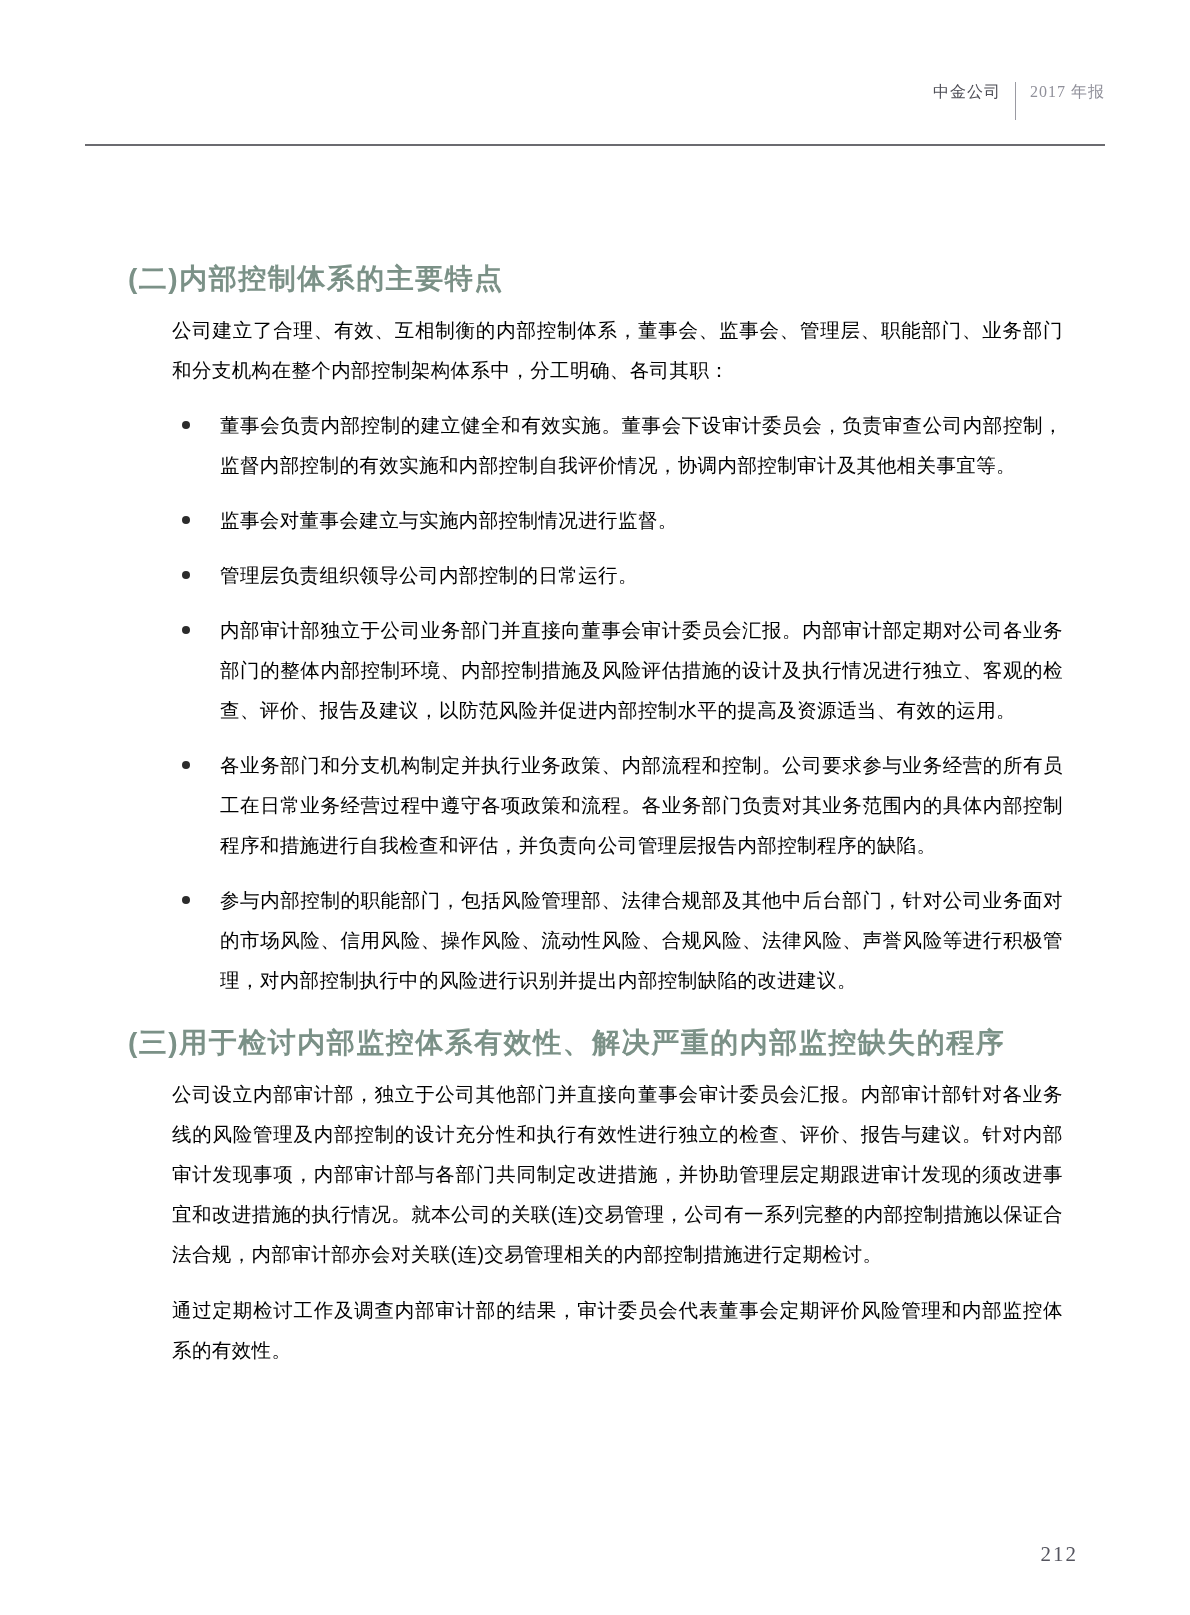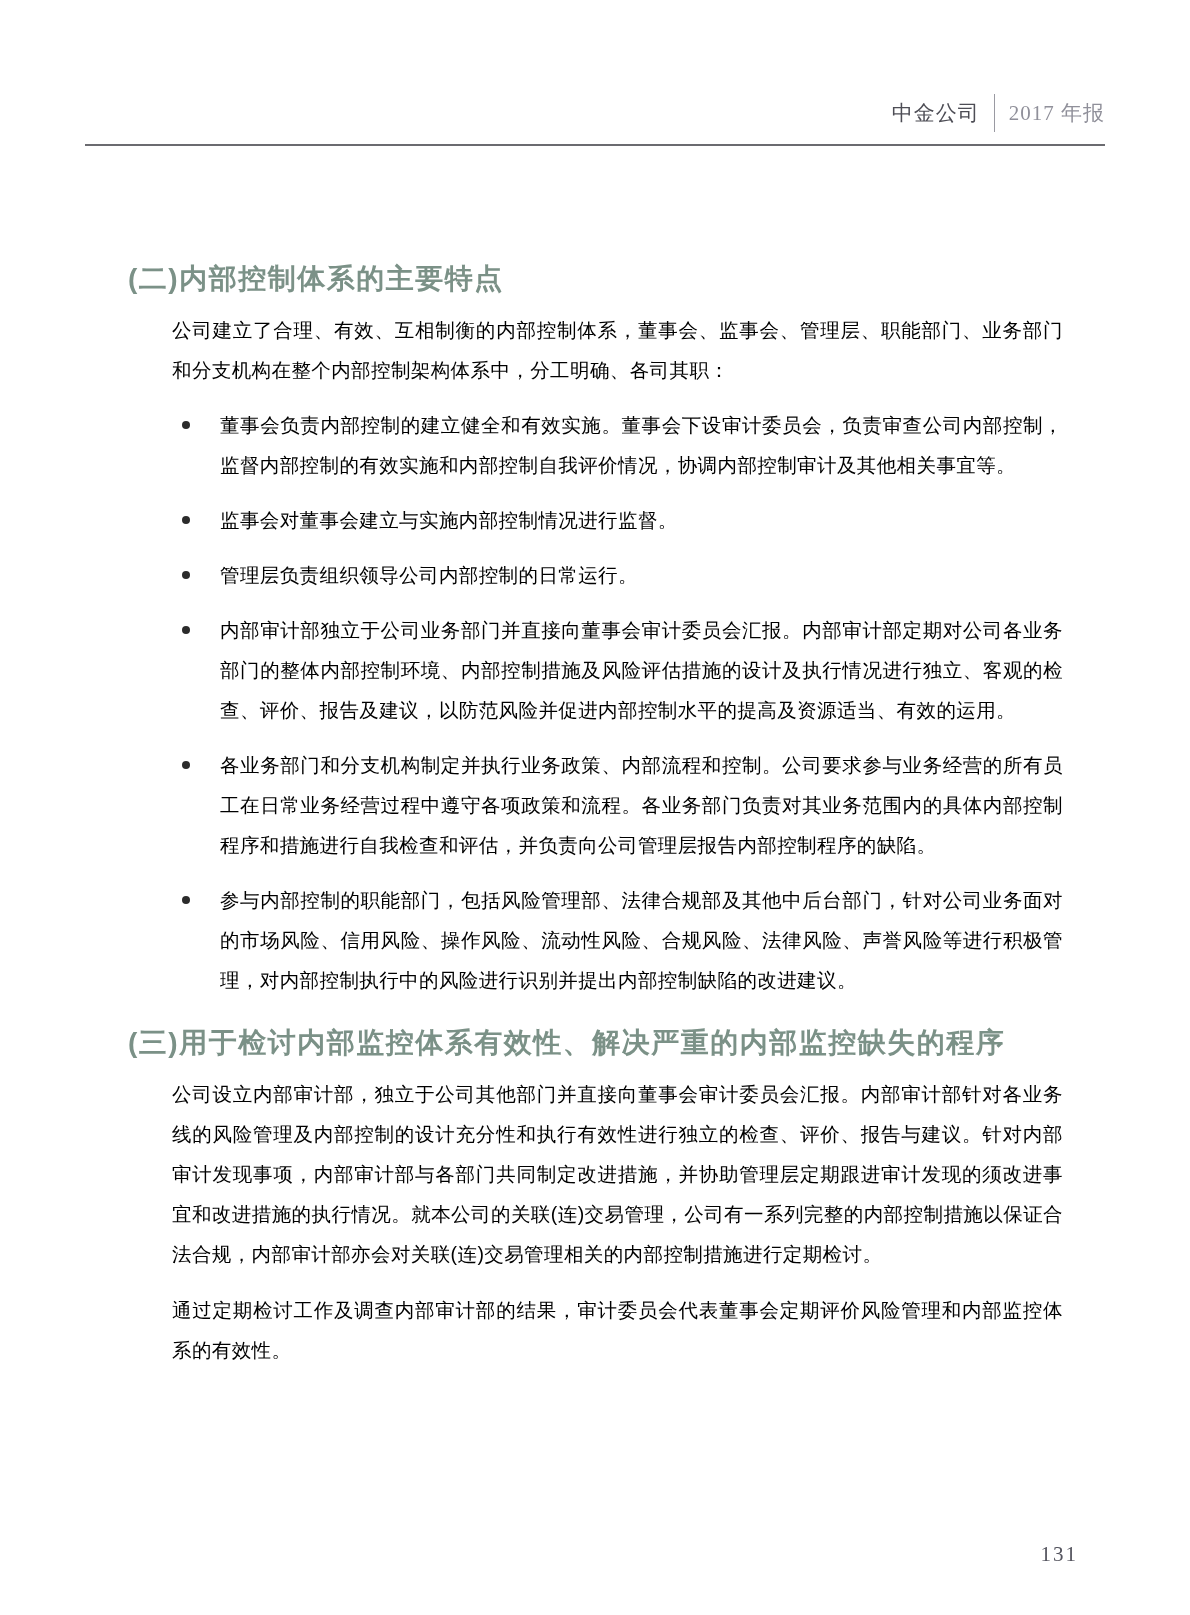--- a/index.html
+++ b/index.html
@@ -20,24 +20,23 @@
     top: 0;
     left: 85px;
     right: 85px;
     height: 146px;
     display: flex;
     align-items: flex-end;
     justify-content: flex-end;
   }
   .header-inner {
     display: flex;
-    align-items: center;
-    padding-bottom: 14px;
+    padding-bottom: 26px;
     font-family: "Liberation Serif", serif;
-    font-size: 21px;
+    font-size: 16px;
     letter-spacing: 1px;
   }
   .header-company { color: #4d4d55; }
   .header-divider {
     width: 1px;
     height: 38px;
     background: #9a9aa2;
     margin: 0 14px;
   }
   .header-edition { color: #90909a; }
@@ -162,15 +161,15 @@
     </section>
 
     <section>
       <h2 class="section-heading second">(三)用于检讨内部监控体系有效性、解决严重的内部监控缺失的程序</h2>
       <p class="body-text paragraph">公司设立内部审计部，独立于公司其他部门并直接向董事会审计委员会汇报。内部审计部针对各业务线的风险管理及内部控制的设计充分性和执行有效性进行独立的检查、评价、报告与建议。针对内部审计发现事项，内部审计部与各部门共同制定改进措施，并协助管理层定期跟进审计发现的须改进事宜和改进措施的执行情况。就本公司的关联(连)交易管理，公司有一系列完整的内部控制措施以保证合法合规，内部审计部亦会对关联(连)交易管理相关的内部控制措施进行定期检讨。</p>
       <p class="body-text paragraph">通过定期检讨工作及调查内部审计部的结果，审计委员会代表董事会定期评价风险管理和内部监控体系的有效性。</p>
     </section>
 
   </div>
 
-  <div class="page-number">131</div>
+  <div class="page-number">212</div>
 
 </div>
 
 </body></html>

